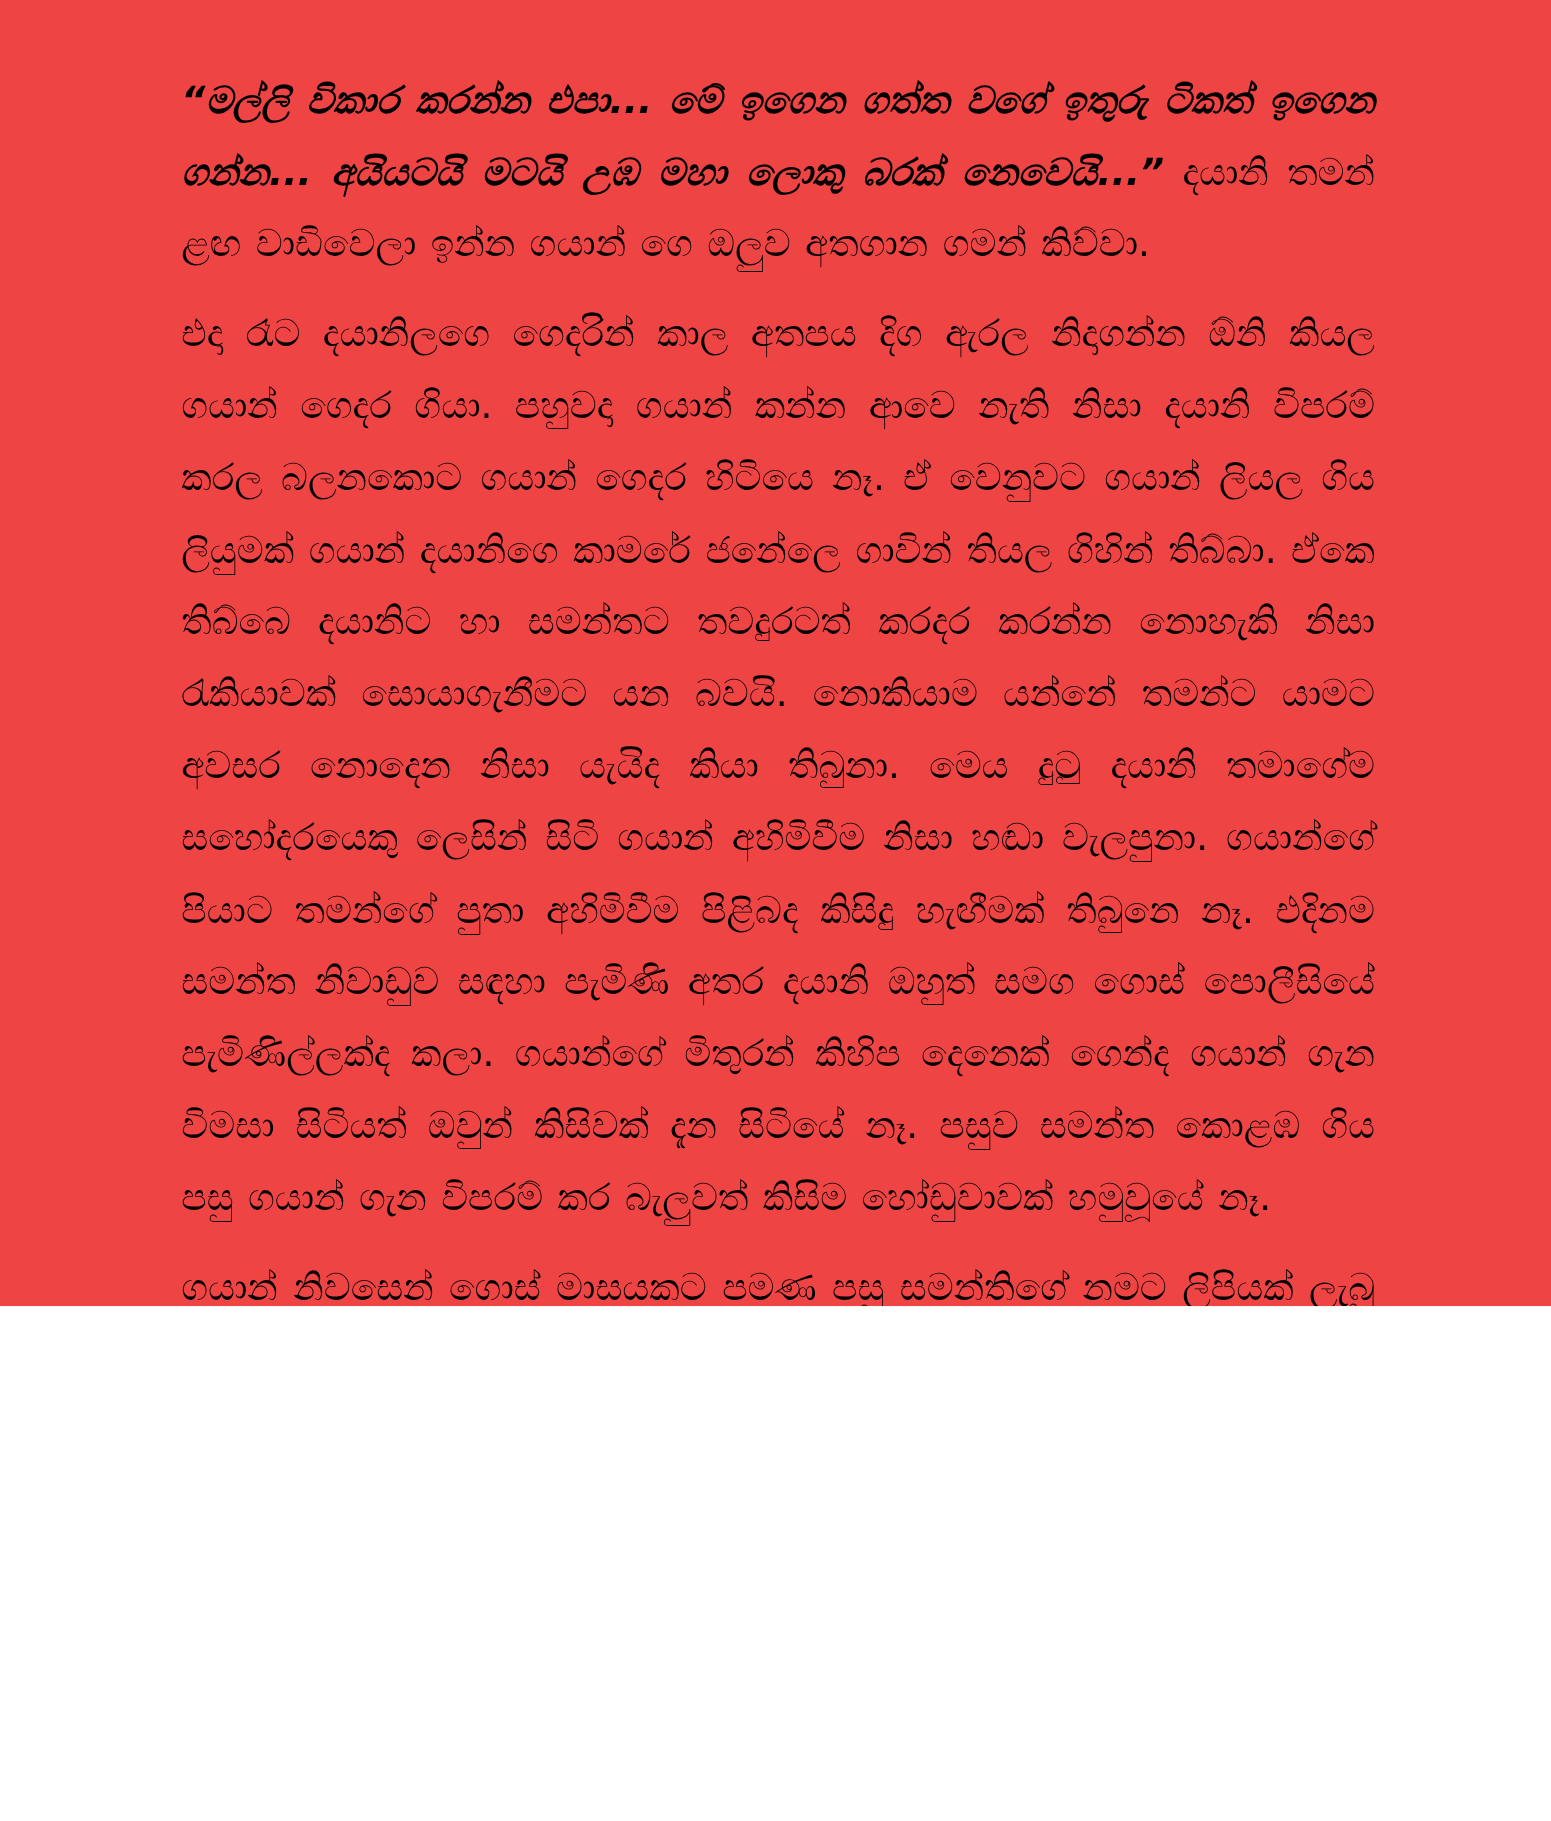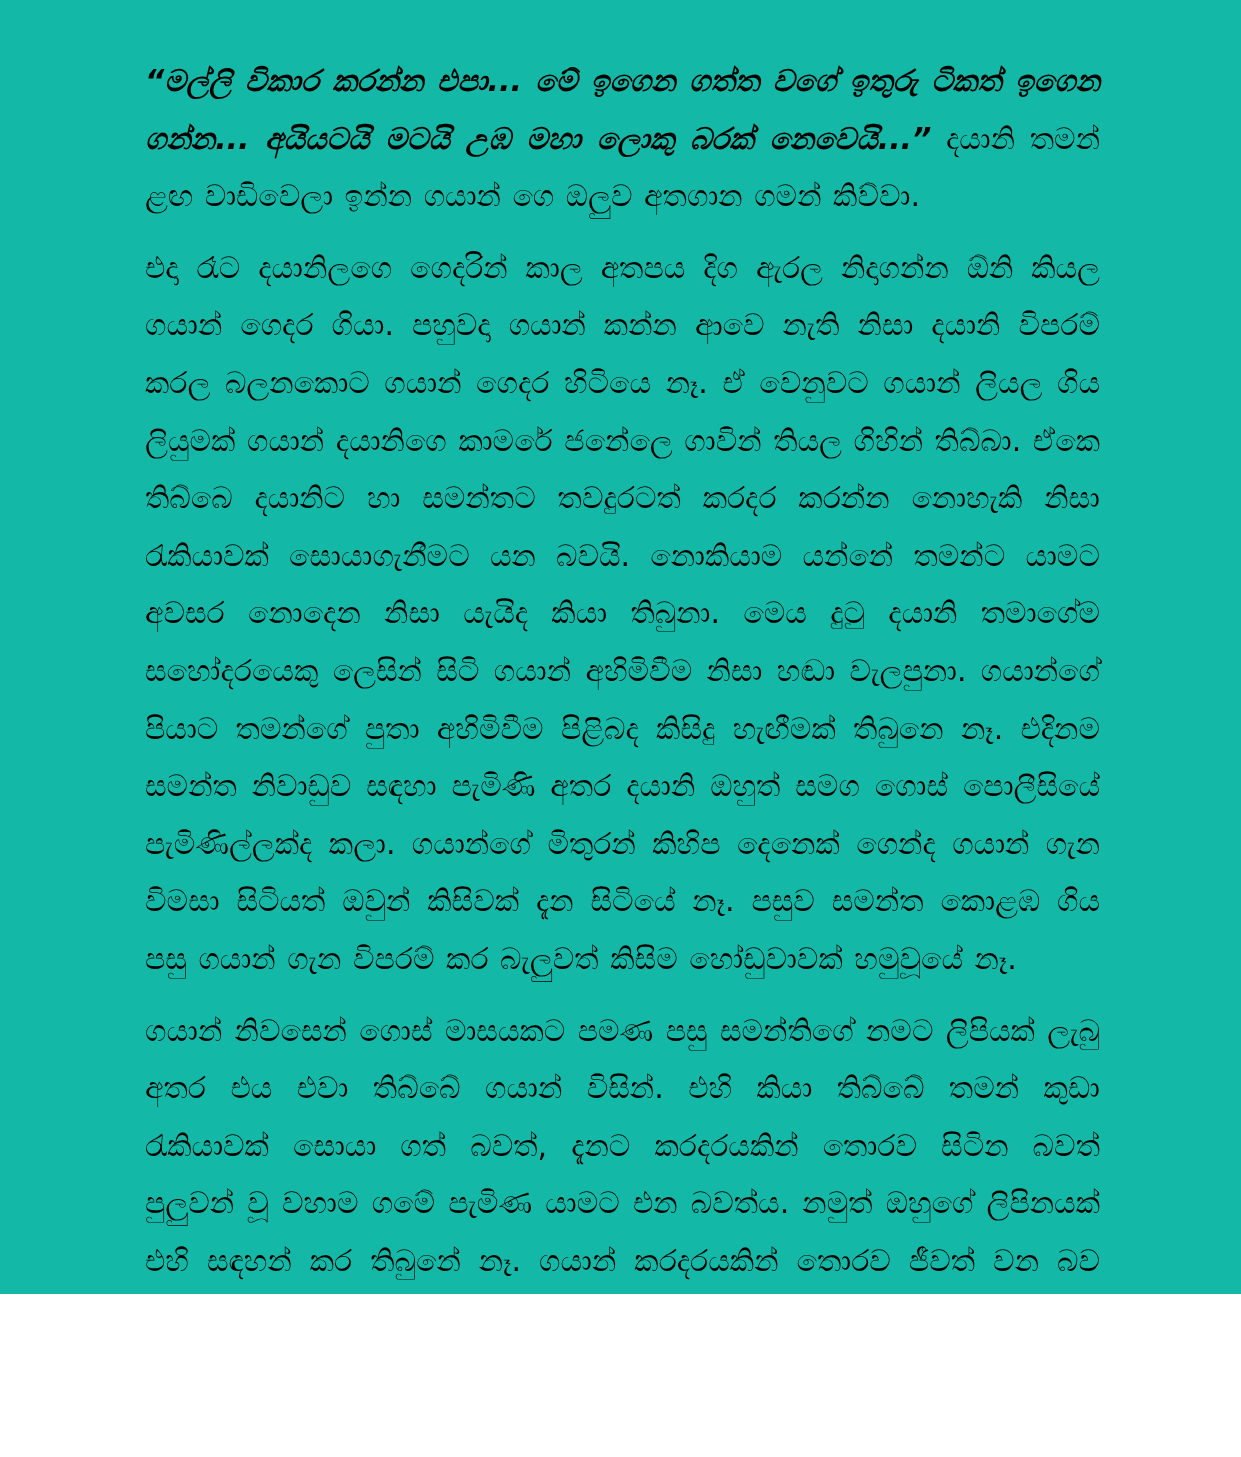--- a/index.html
+++ b/index.html
@@ -3,22 +3,22 @@
 <meta charset="utf-8">
 <style>
   html, body {
     margin: 0;
     padding: 0;
     background: #ffffff;
   }
   .page {
     position: relative;
     width: 1241px;
-    height: 1294px;
-    background: #14b8a6;
+    height: 1045px;
+    background: #ef4444;
     box-sizing: border-box;
     padding: 52px 141px 0 145px;
     font-family: "DejaVu Sans", sans-serif;
     font-size: 30px;
     line-height: 1.92;
     color: #000000;
     overflow: hidden;
   }
   .para {
     margin: 0 0 14px 0;

